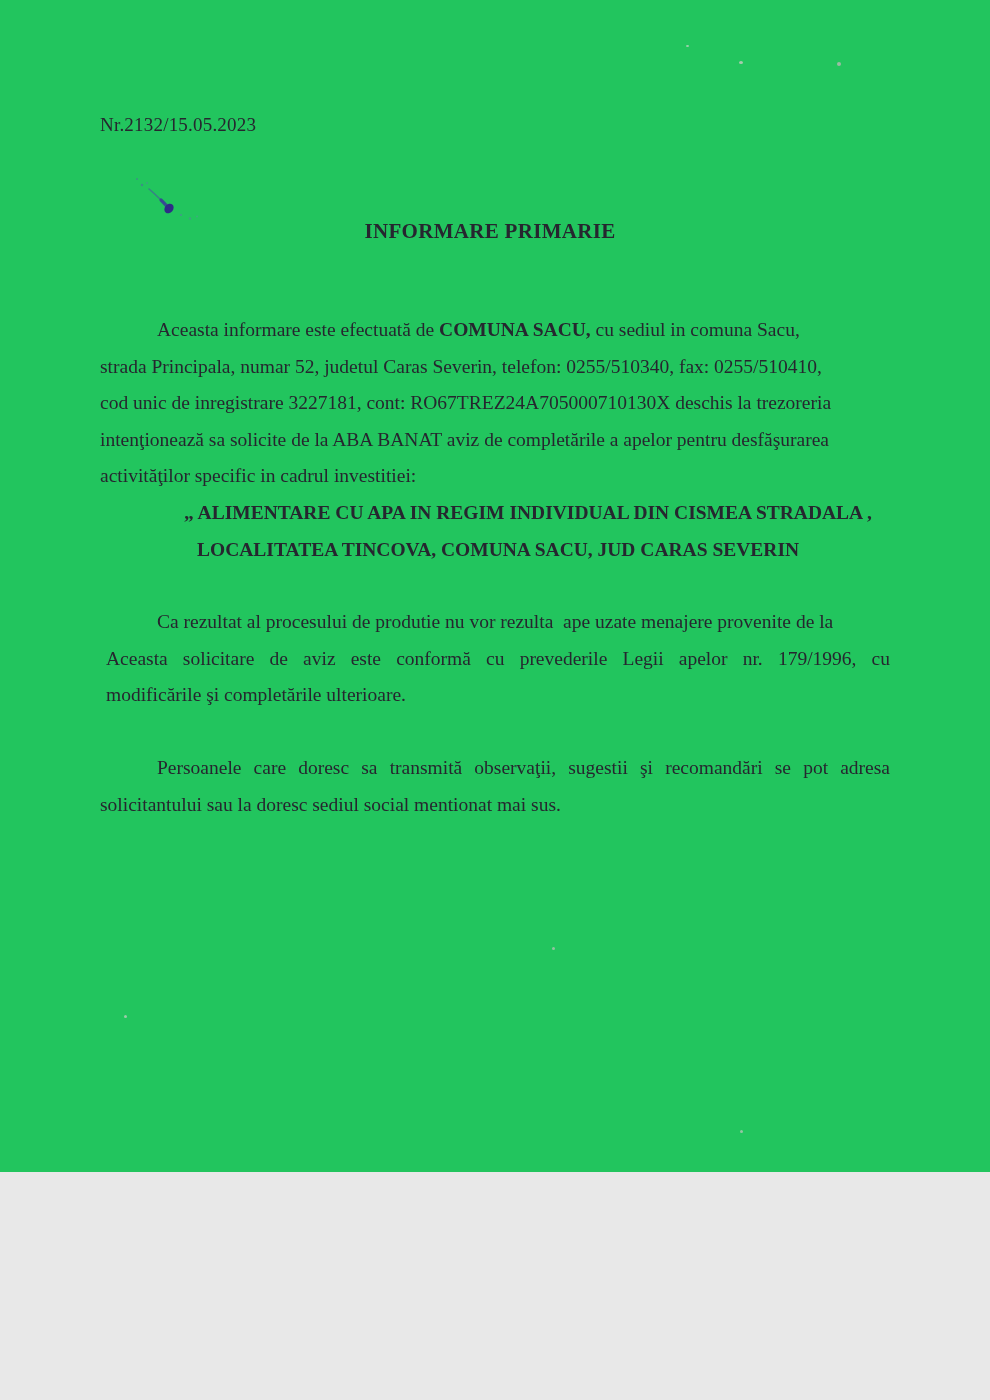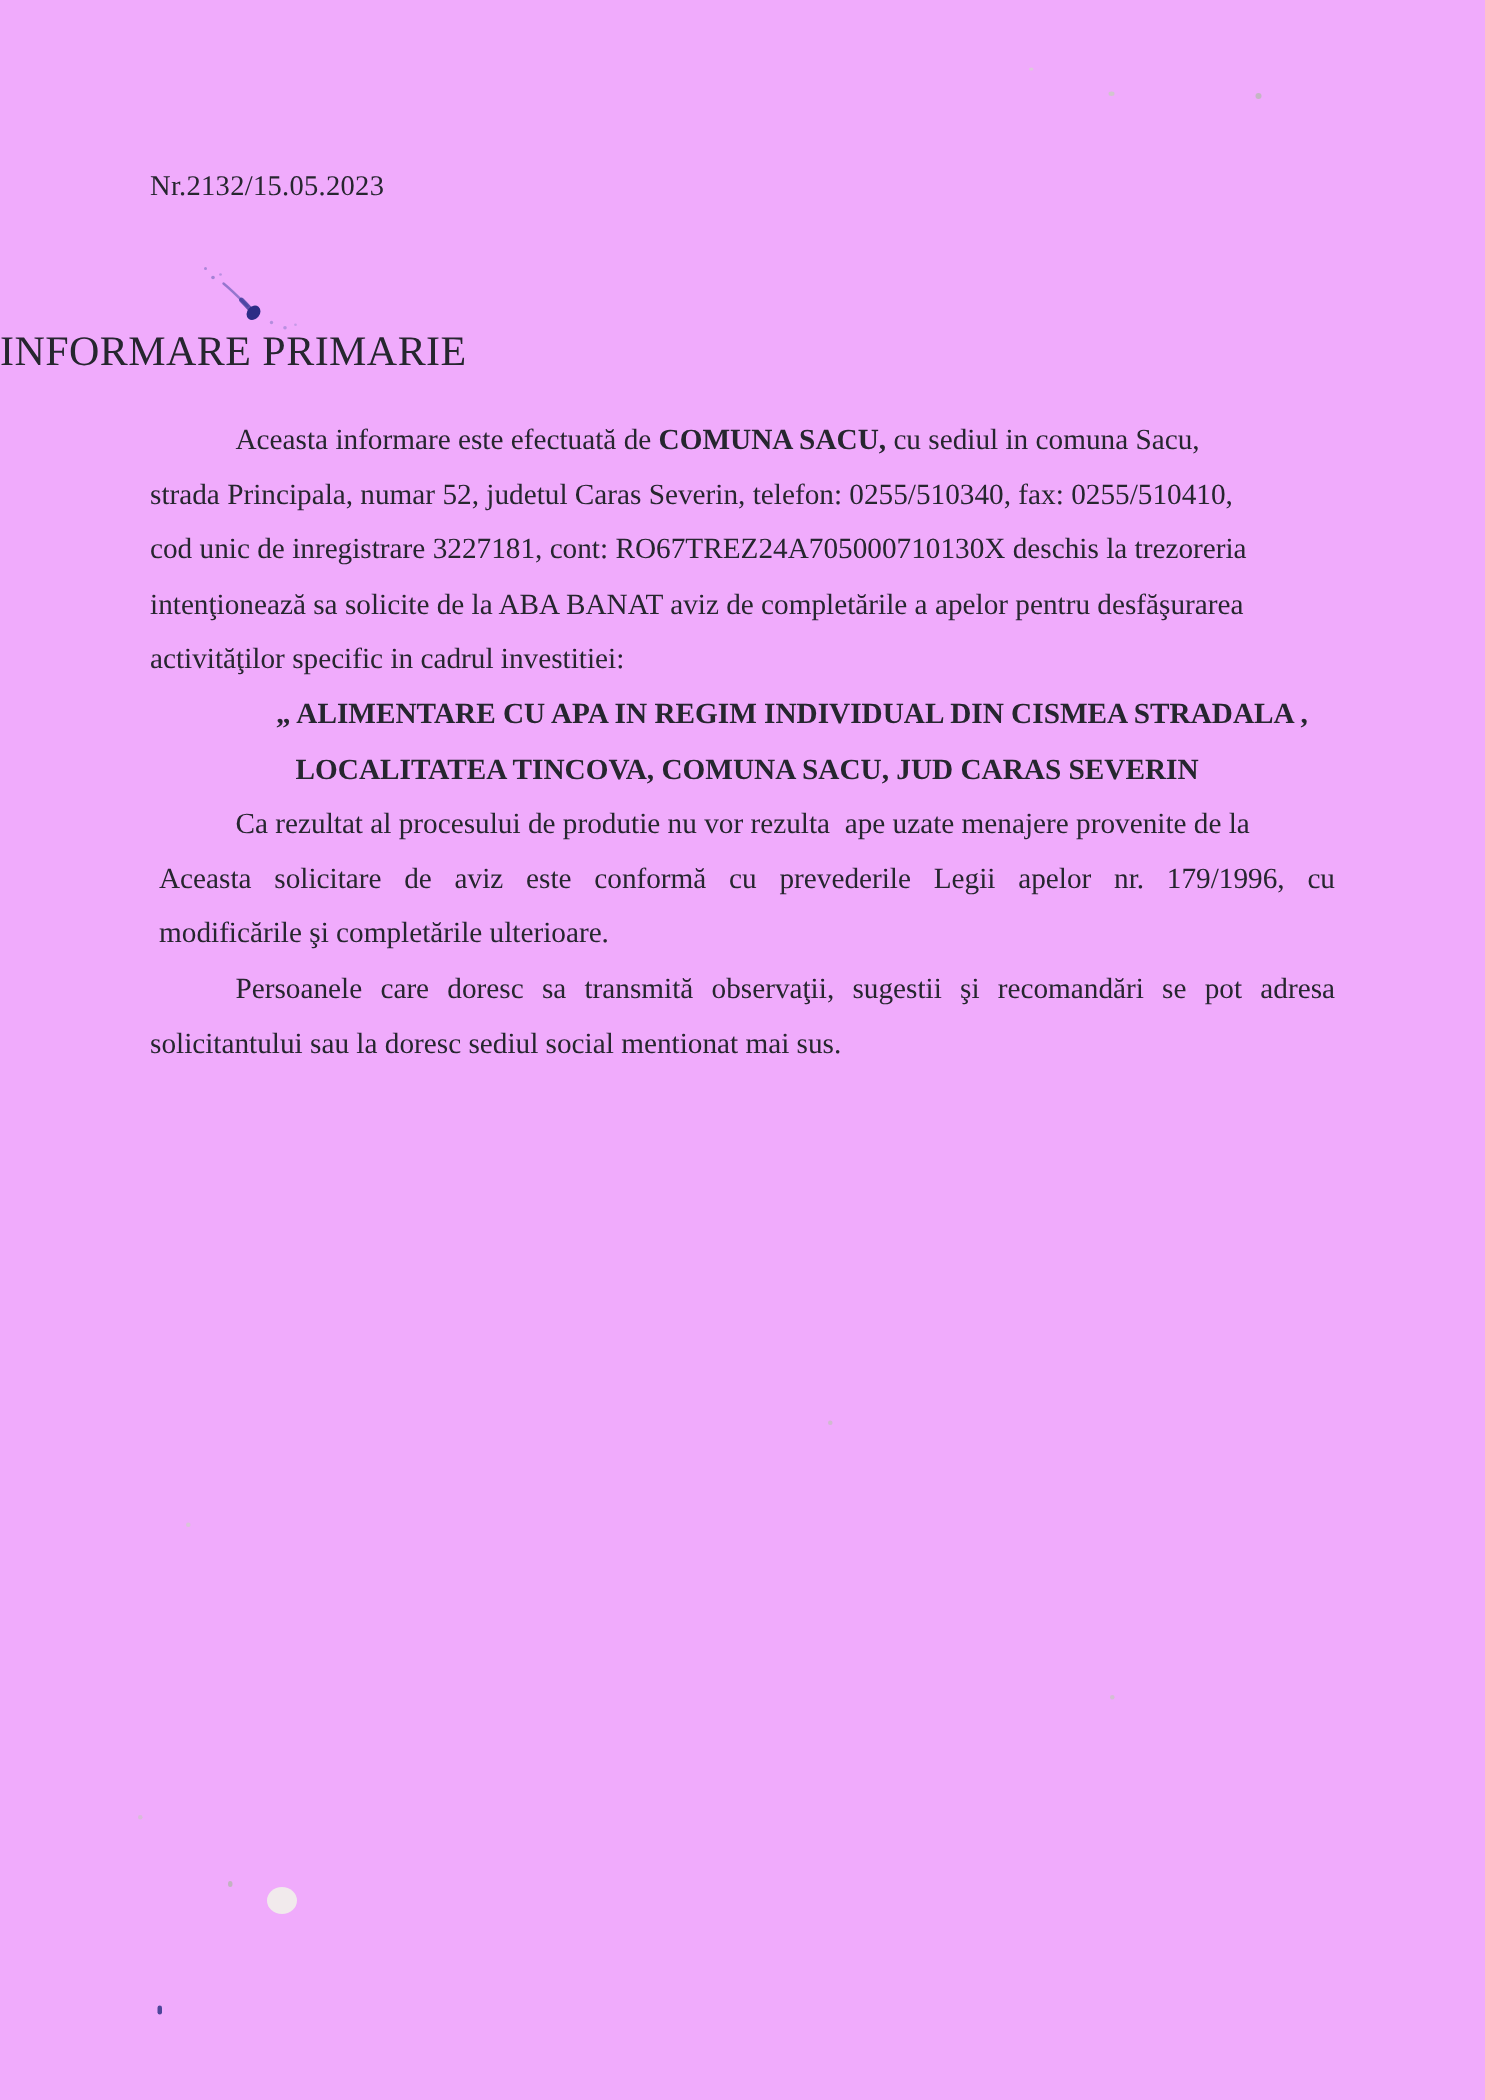--- a/index.html
+++ b/index.html
@@ -1,21 +1,21 @@
 <!DOCTYPE html>
 <html><head>
 <meta charset="utf-8">
 <style>
   html, body { margin: 0; padding: 0; background: #e8e8e8; }
   .page {
     position: relative;
     width: 990px;
-    height: 1400px;
+    height: 1172px;
     margin: 0 auto;
-    background: #f0abfc;
+    background: #22c55e;
     font-family: "Liberation Serif", serif;
     color: #26262f;
     overflow: hidden;
   }
   .doc-number {
     position: absolute;
     left: 100px;
     top: 114px;
     font-size: 19px;
     letter-spacing: 0.2px;
@@ -25,37 +25,37 @@
     left: 128px;
     top: 172px;
     width: 78px;
     height: 56px;
   }
   .title {
     position: absolute;
     left: 0;
     top: 219px;
     width: 980px;
-    text-align: left;
-    font-weight: normal;
-    font-size: 28px;
+    text-align: center;
+    font-weight: bold;
+    font-size: 21px;
     letter-spacing: 0.3px;
   }
   .body-text {
     position: absolute;
     left: 100px;
     top: 276px;
     width: 790px;
     font-size: 19.5px;
     line-height: 36.6px;
   }
   .line { white-space: normal; }
   .pre { white-space: pre-wrap; }
   .b { font-weight: bold; }
-  .ind57 { padding-left: 57px; }
+  .ind57 { padding-left: 57px; margin-top: 36px; }
   .ind84 { padding-left: 84px; }
   .ind97 { padding-left: 97px; }
   .ind6  { padding-left: 6px; }
   .stretch {
     text-align: justify;
     text-align-last: justify;
   }
   .speck {
     position: absolute;
     border-radius: 50%;

